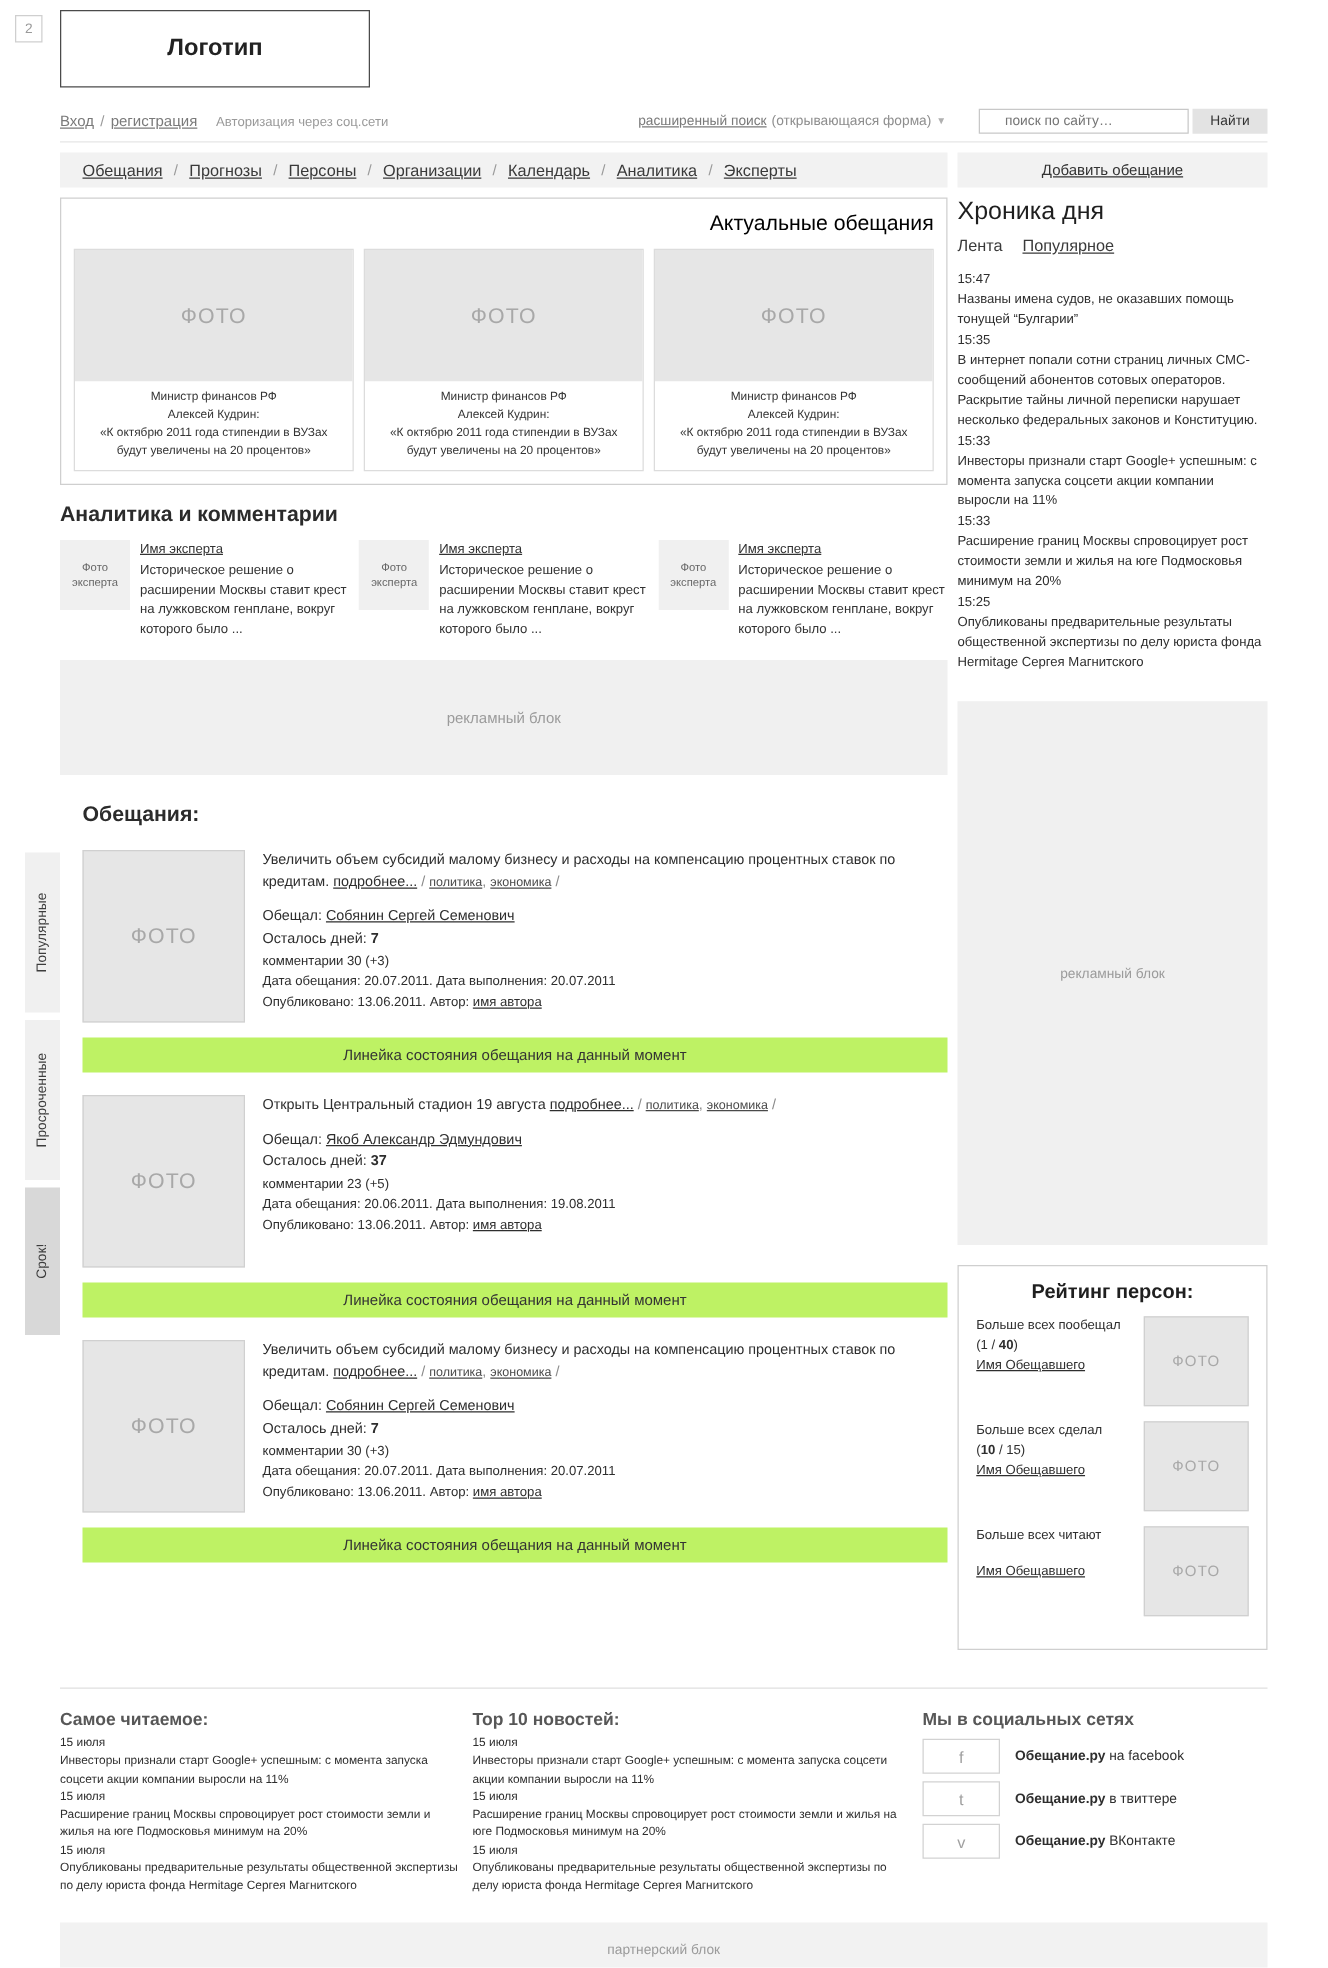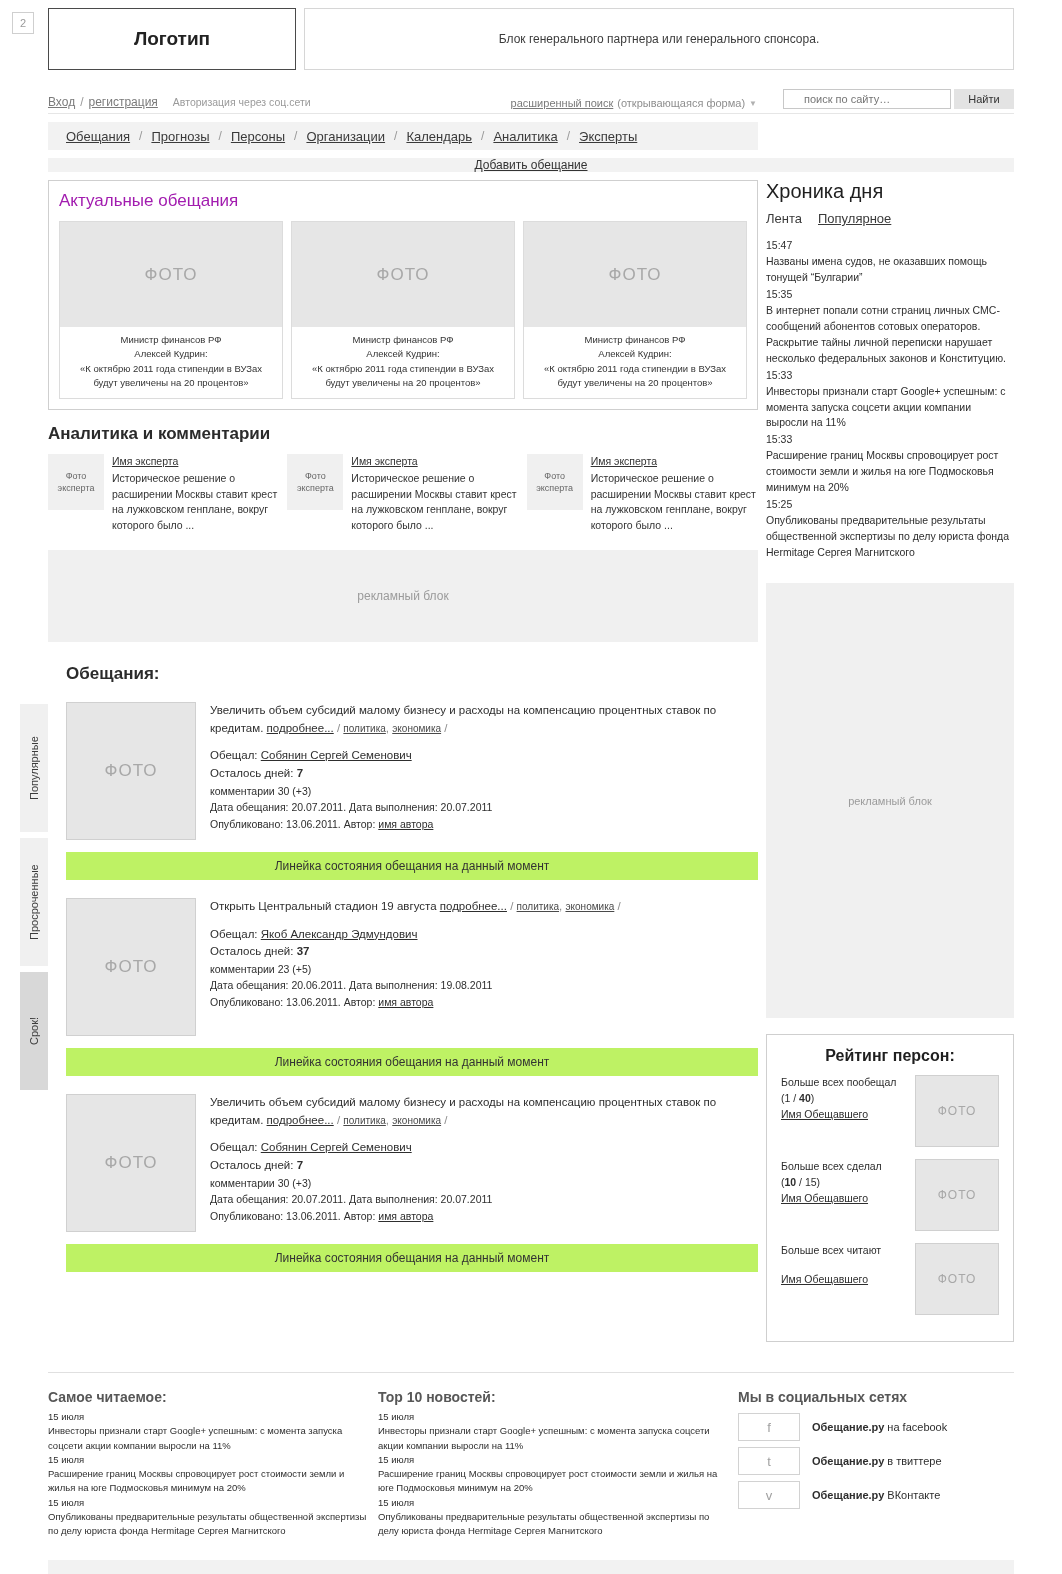--- a/index.html
+++ b/index.html
@@ -37,21 +37,21 @@
   }
   .sponsor-box {
     flex: 1; height: 62px;
     border: 1px solid #d6d6d6;
     display: flex; align-items: center; justify-content: center;
     font-size: 12px; color: #3c3c3c;
   }
 
   
   .utility-row {
-    display: flex; align-items: flex-end;
+    display: flex; align-items: center;
     height: 30px; margin-top: 14px;
     border-bottom: 1px solid #e6e6e6;
     padding-bottom: 4px;
   }
   .auth-links { display: flex; align-items: baseline; gap: 5px; }
   .auth-links a { color: #7a7a7a; text-decoration: underline; font-size: 12px; }
   .auth-sep { color: #9a9a9a; }
   .auth-note { color: #9a9a9a; font-size: 10.5px; margin-left: 10px; }
   .adv-search { margin-left: auto; display: flex; align-items: center; gap: 4px; }
   .adv-search a { color: #7a7a7a; text-decoration: underline; font-size: 11px; }
@@ -67,41 +67,41 @@
   }
   .search-btn {
     width: 60px; height: 20px;
     background: #e3e3e3; border: none;
     font-size: 11px; color: #333;
     font-family: "Liberation Sans", sans-serif;
     cursor: pointer;
   }
 
   
-  .nav-row { display: flex; gap: 8px; margin-top: 8px; flex-direction: column; }
+  .nav-row { display: flex; gap: 8px; margin-top: 8px; }
   .nav-bar {
     width: 710px; height: 28px; background: #f2f2f2;
     display: flex; align-items: center; padding-left: 18px; gap: 9px;
   }
   .nav-bar a { color: #3a3a3a; text-decoration: underline; font-size: 13px; }
   .nav-bar .slash { color: #999; font-size: 12px; }
   .add-promise {
     flex: 1; height: 28px; background: #f2f2f2;
     display: flex; align-items: center; justify-content: center;
     font-size: 12px; color: #333; cursor: pointer; text-decoration: underline;
   }
 
   
   .cols { display: flex; gap: 8px; margin-top: 8px; }
   .col-main { width: 710px; }
   .col-side { flex: 1; }
 
   
   .actual-box { border: 1px solid #cfcfcf; padding: 10px; }
-  .actual-title { text-align: left; font-size: 17px; color: #a21caf; margin-bottom: 10px; }
+  .actual-title { text-align: right; font-size: 17px; color: #000000; margin-bottom: 10px; }
   .actual-grid { display: flex; gap: 8px; }
   .actual-card { flex: 1; border: 1px solid #dcdcdc; }
   .ph-photo {
     height: 105px; background: #e6e6e6;
     display: flex; align-items: center; justify-content: center;
     color: #a8a8a8; font-size: 17px; letter-spacing: 1px;
   }
   .actual-cap { padding: 6px 8px 8px; text-align: center; font-size: 9.5px; line-height: 1.5; color: #333; }
 
   
@@ -213,21 +213,20 @@
 </style>
 </head>
 <body>
 
 <div class="page-marker">2</div>
 
 <div class="wrap">
 
   <div class="header">
     <div class="logo-box">Логотип</div>
-    <div class="sponsor-box">Блок генерального партнера или генерального спонсора.</div>
   </div>
 
   <div class="utility-row">
     <div class="auth-links">
       <a href="#">Вход</a>
       <span class="auth-sep">/</span>
       <a href="#">регистрация</a>
       <span class="auth-note">Авторизация через соц.сети</span>
     </div>
     <div class="adv-search">

